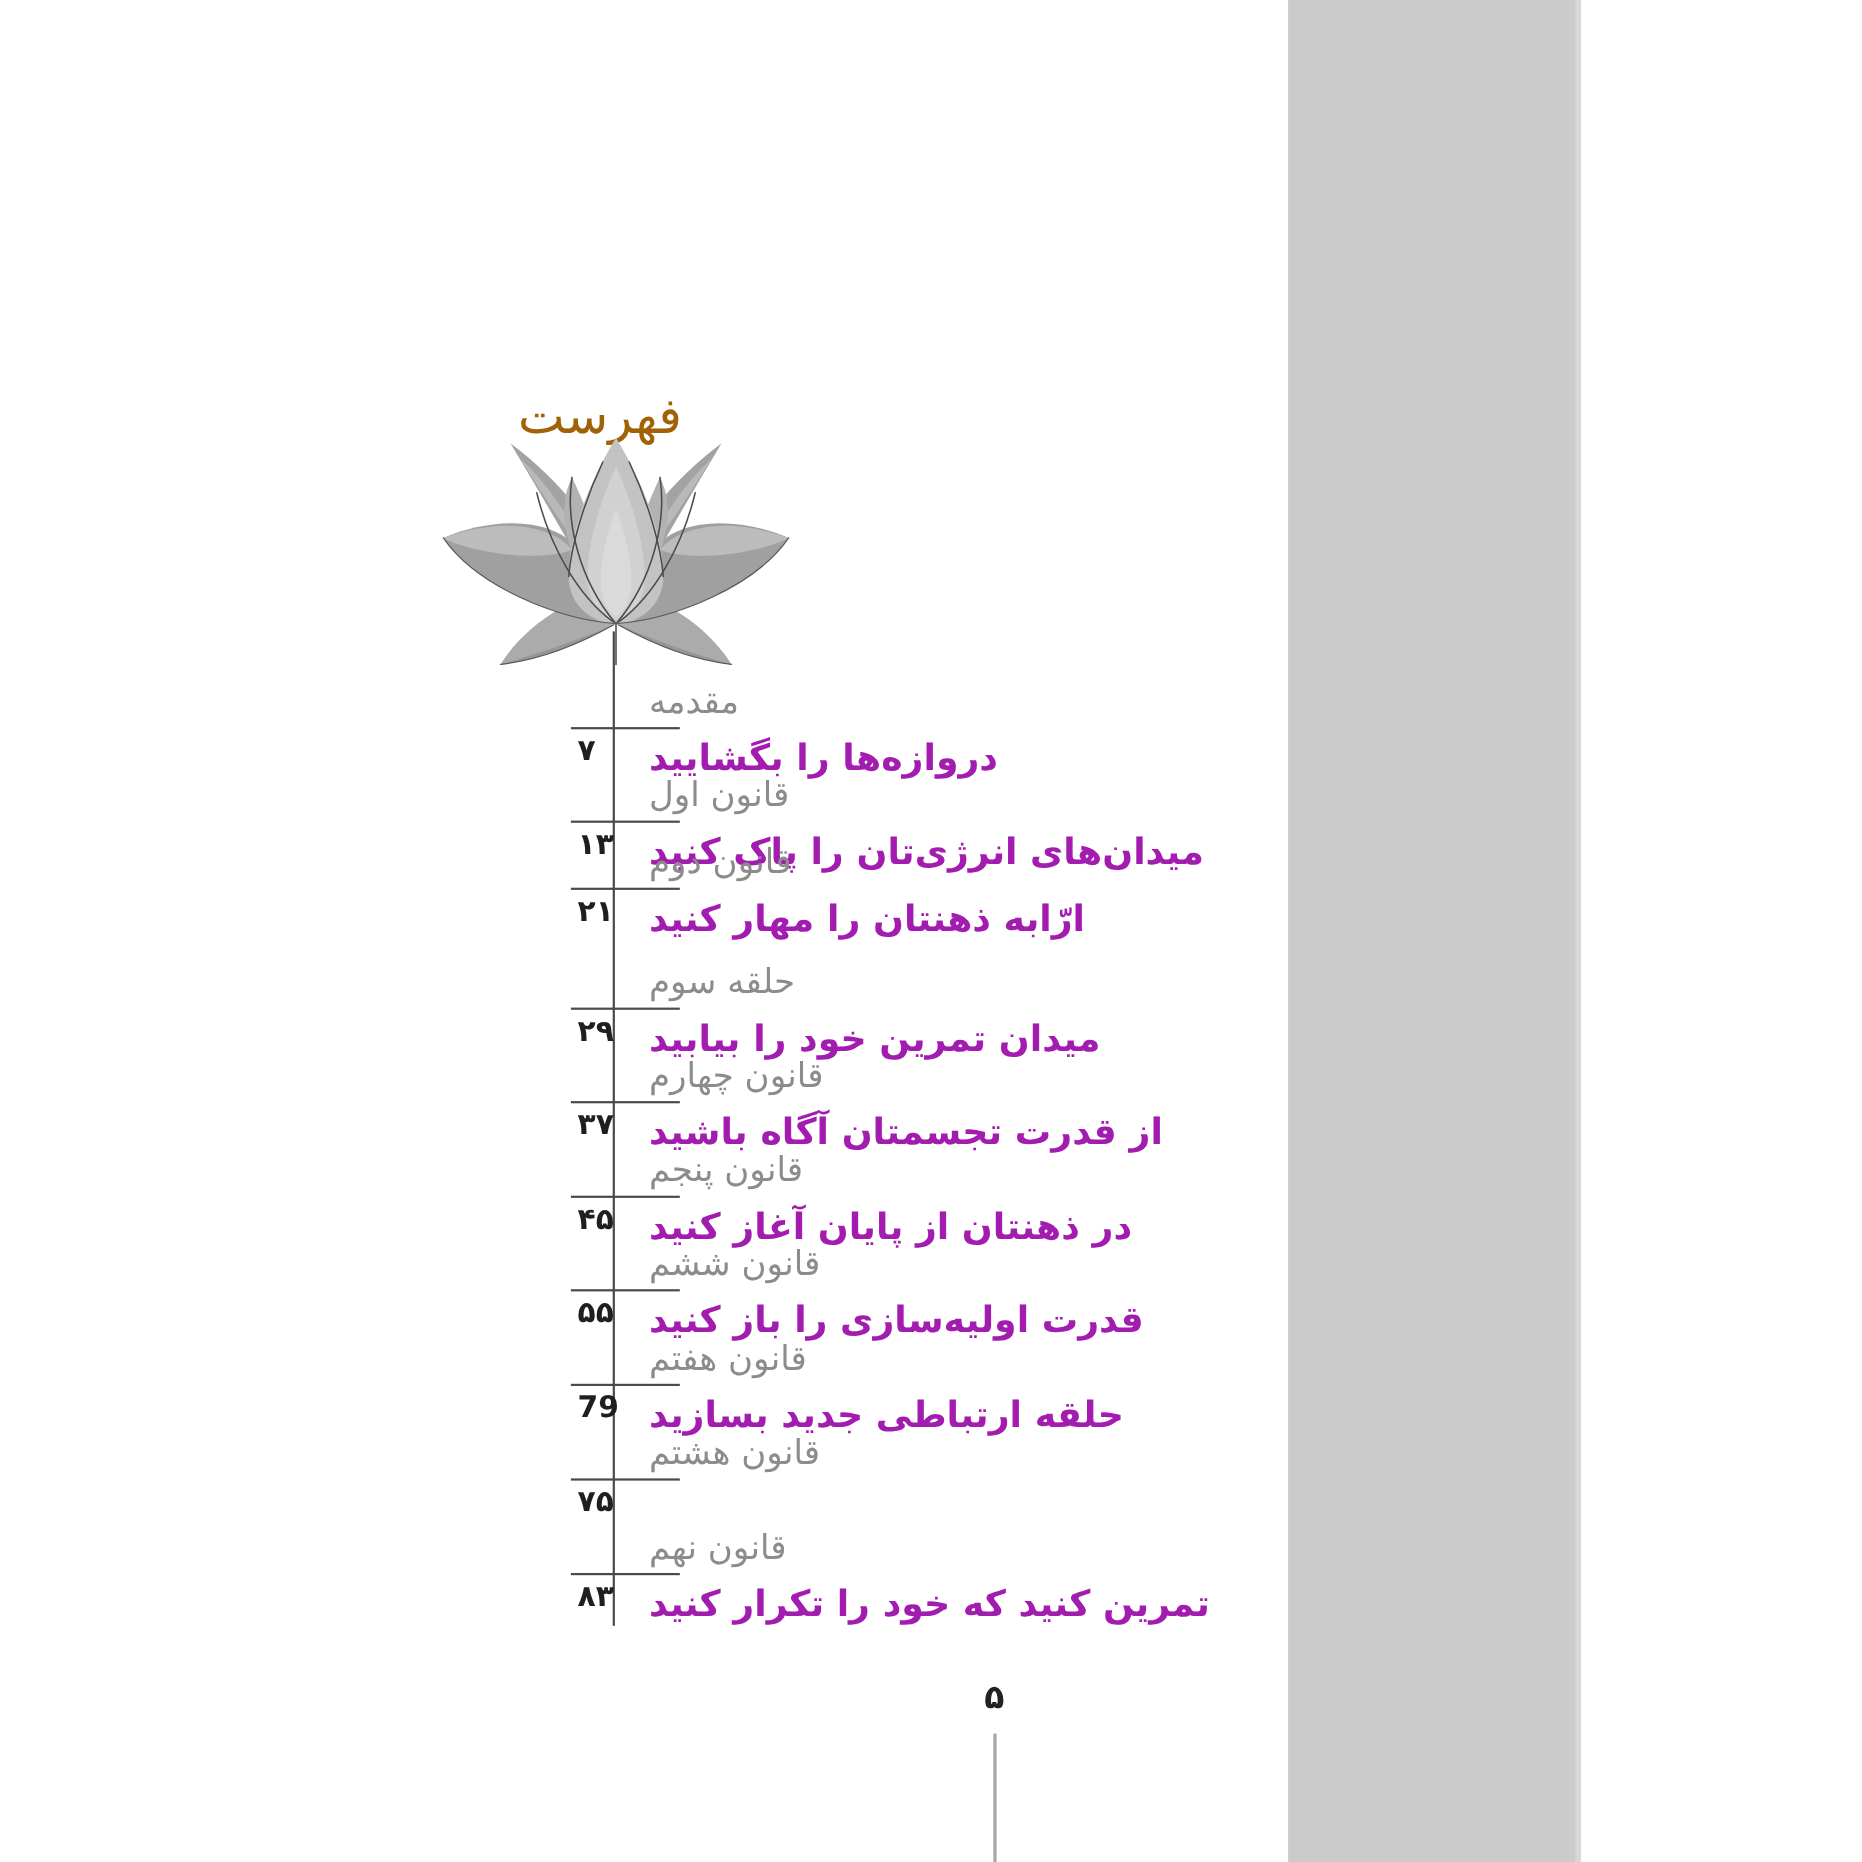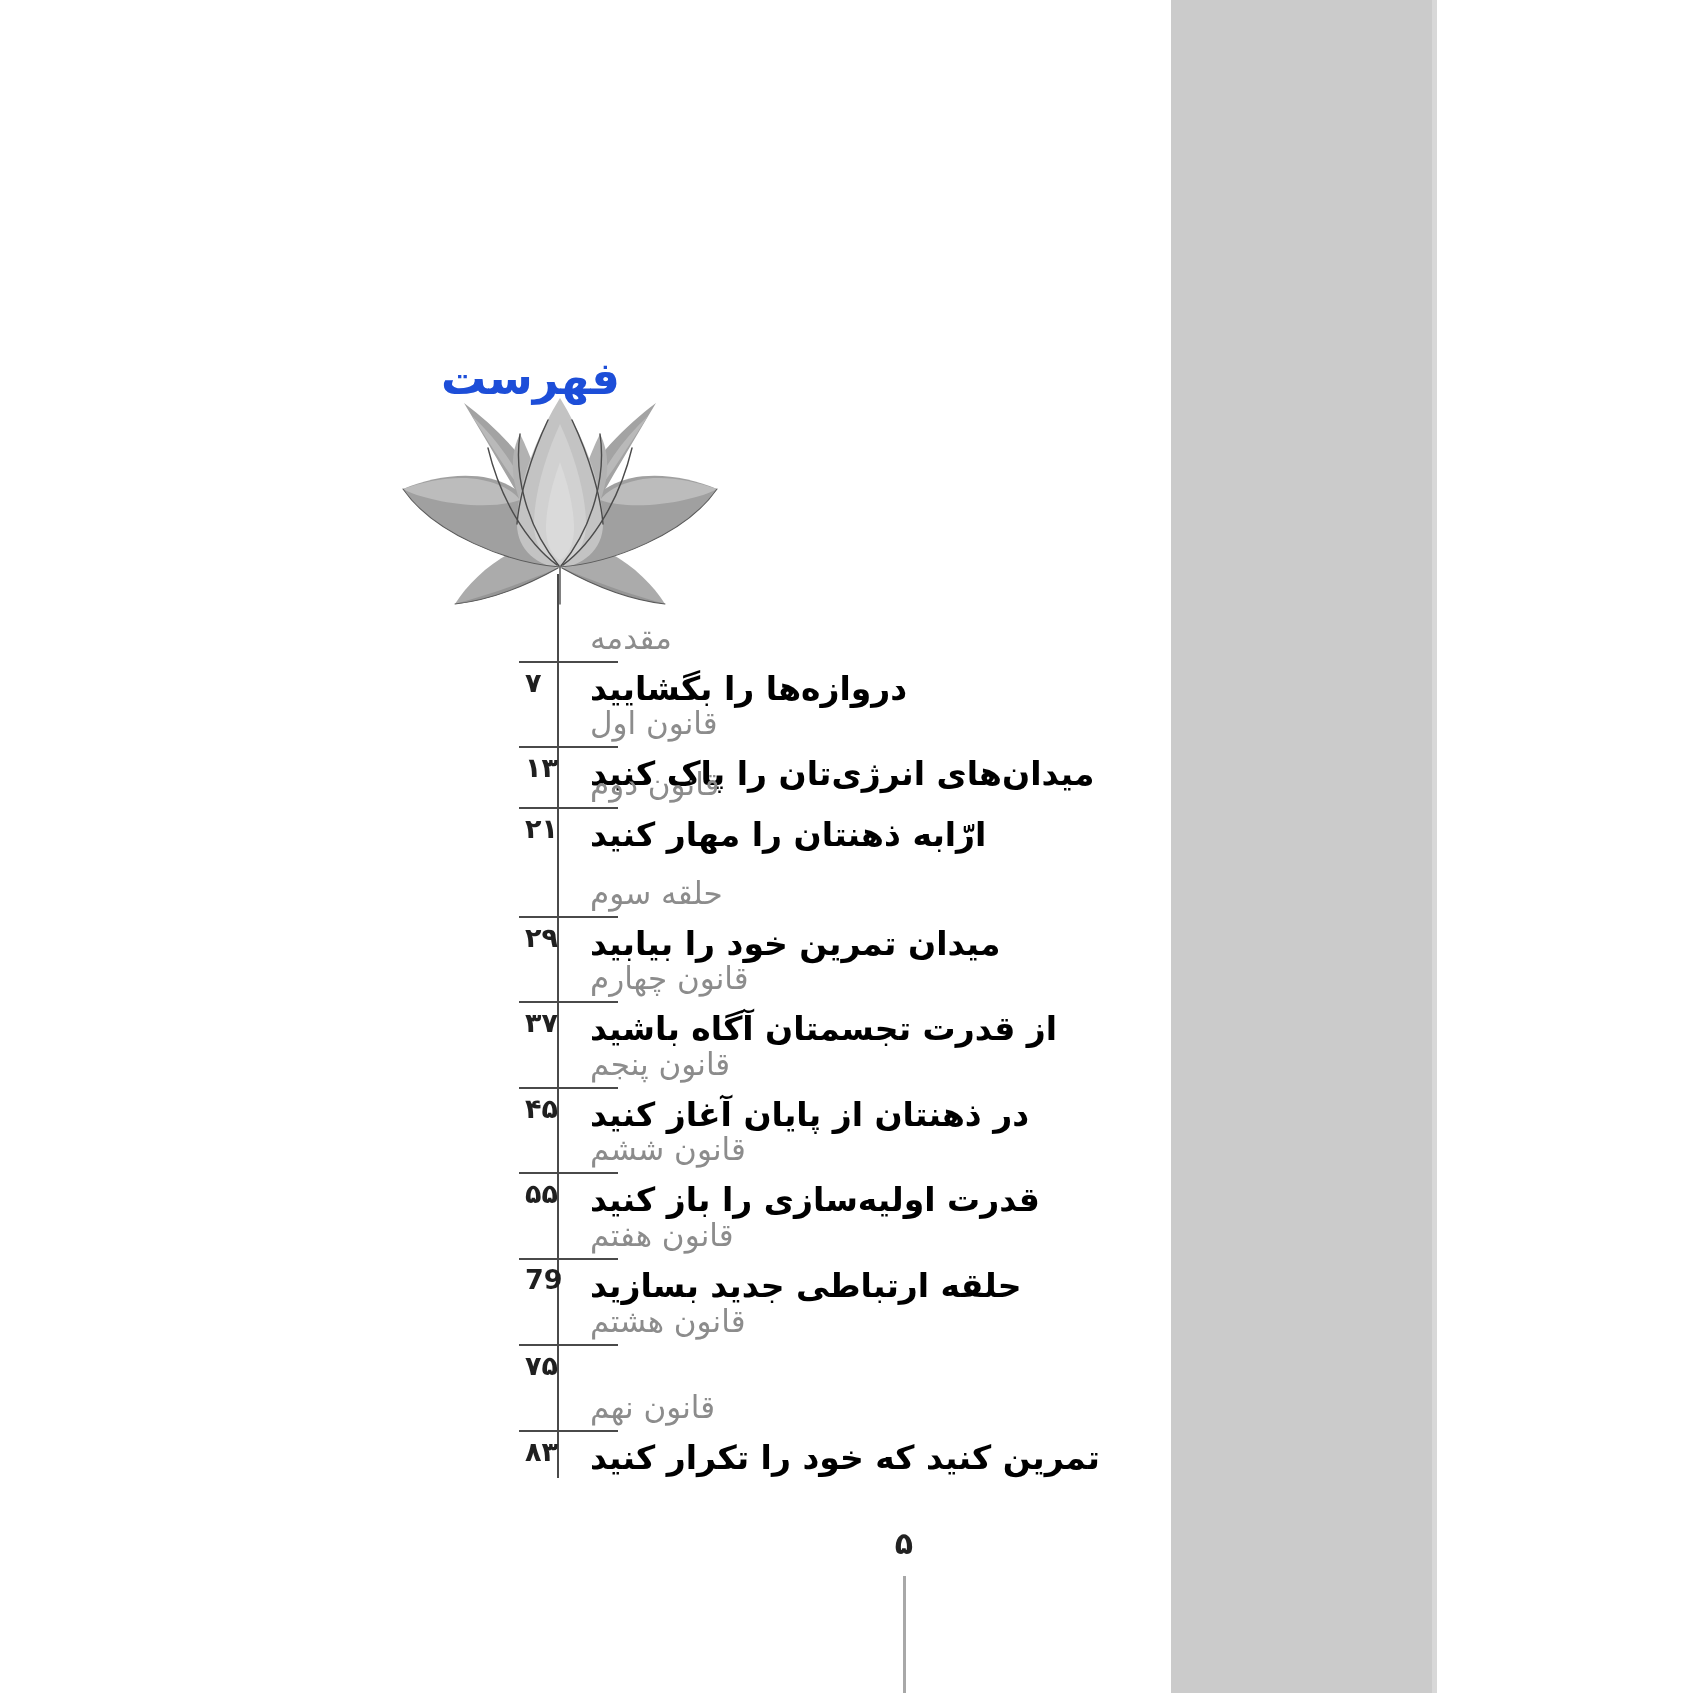--- a/index.html
+++ b/index.html
@@ -15,21 +15,21 @@
     position:absolute;top:0;left:1171px;width:266px;height:1693px;
     background:#cbcbcb;
   }
   .gray-band-edge{
     position:absolute;top:0;left:1432px;width:5px;height:1693px;
     background:#d8d8d8;
   }
   
   .page-title{
     position:absolute;left:430px;top:352px;width:190px;
-    font-size:45px;font-weight:700;color:#1d4ed8;
+    font-size:45px;font-weight:400;color:#a16207;
     text-align:right;direction:rtl;white-space:nowrap;
   }
   
   .lotus{
     position:absolute;left:398px;top:390px;width:324px;height:216px;
     z-index:2;
   }
   
   .main-rule{
     position:absolute;left:557px;top:574px;width:2px;height:904px;
@@ -40,21 +40,21 @@
   .toc-entry{position:absolute;left:0;width:1100px;height:86px;}
   .toc-entry .tick{
     position:absolute;left:503px;top:46px;width:99px;height:2px;background:#4a4a4a;
   }
   .toc-entry .label{
     position:absolute;left:574px;top:5px;
     font-size:31px;color:#8c8c8c;direction:rtl;white-space:nowrap;
   }
   .toc-entry .title{
     position:absolute;left:574px;top:54px;
-    font-size:33px;font-weight:700;color:#000000;direction:rtl;white-space:nowrap;
+    font-size:33px;font-weight:700;color:#a21caf;direction:rtl;white-space:nowrap;
   }
   .toc-entry .pnum{
     position:absolute;left:509px;top:52px;
     font-size:27px;font-weight:700;color:#1f1f1f;direction:rtl;white-space:nowrap;
   }
   
   .folio{
     position:absolute;left:884px;top:1526px;width:40px;
     font-size:30px;font-weight:700;color:#222222;text-align:center;direction:rtl;
   }

